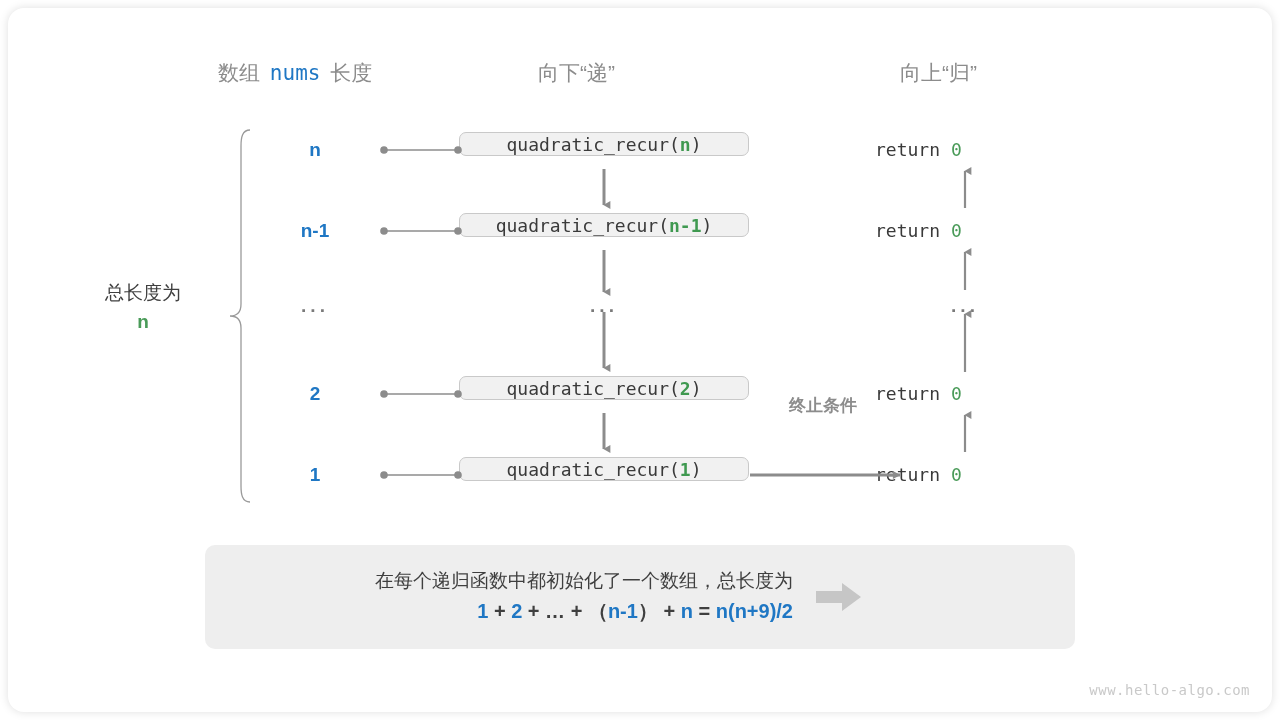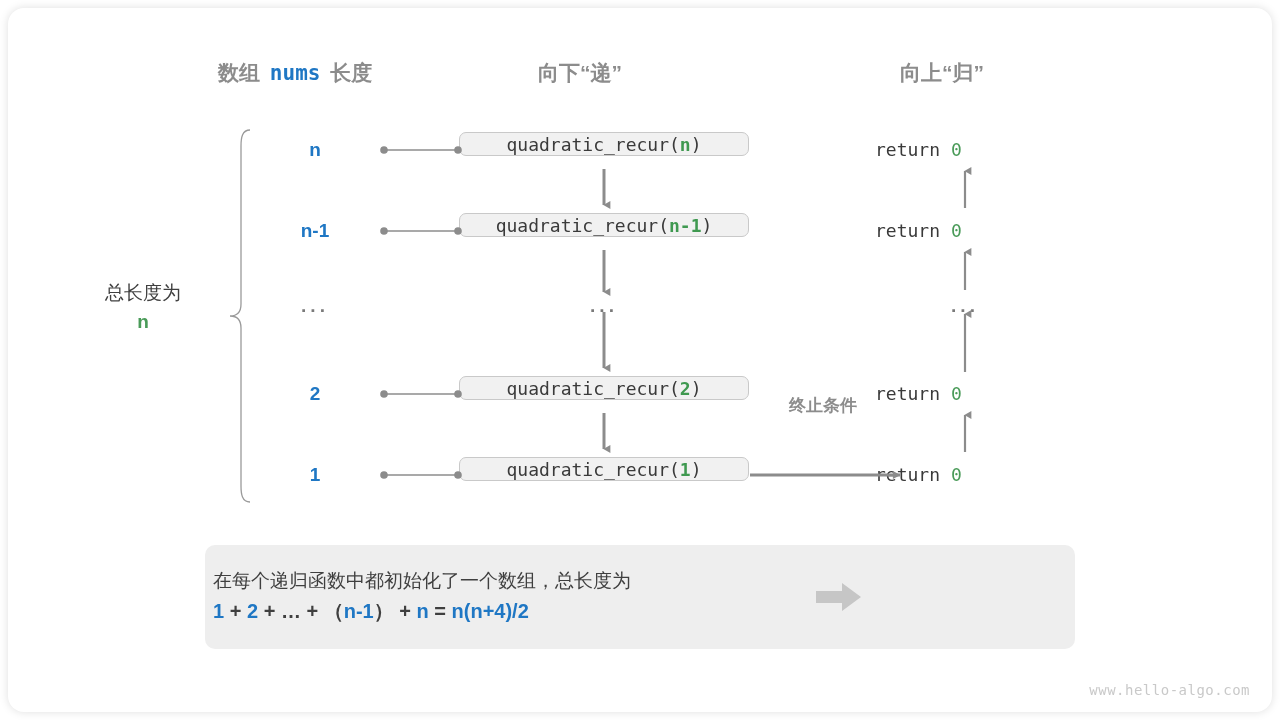--- a/index.html
+++ b/index.html
@@ -32,21 +32,21 @@
   }
 
   .mono {
     font-family: "DejaVu Sans Mono", "Liberation Mono", monospace;
   }
 
   
   .col-header {
     position: absolute;
     font-size: 21px;
-    font-weight: bold;
+    font-weight: normal;
     color: #8c8c8c;
     white-space: nowrap;
   }
   .hdr-blue { color: #1f77c4; }
 
   
   #depth-label {
     position: absolute;
     left: 78px;
     top: 278px;
@@ -153,21 +153,21 @@
     width: 870px;
     height: 104px;
     background: #eeeeee;
     border-radius: 10px;
     display: flex;
     align-items: center;
     box-sizing: border-box;
   }
   #summary-left {
     width: 580px;
-    text-align: left;
+    text-align: right;
     padding-left: 8px;
   }
   #sum-line1 {
     font-size: 19px;
     color: #3f3f3f;
     line-height: 1.5;
     white-space: nowrap;
   }
   #sum-line2 {
     font-size: 20px;
@@ -343,21 +343,21 @@
         <span class="blue">1</span>
         <span>+</span>
         <span class="blue">2</span>
         <span>+</span>
         <span>…</span>
         <span>+</span>
         <span>（</span><span class="blue">n-1</span><span>）</span>
         <span>+</span>
         <span class="blue">n</span>
         <span>=</span>
-        <span class="blue">n(n+4)/2</span>
+        <span class="blue">n(n+9)/2</span>
       </div>
     </div>
 
     <div id="arrow-cell">
       <svg width="46" height="30" viewBox="0 0 46 30">
         <path d="M0,9 L26,9 L26,1 L45,15 L26,29 L26,21 L0,21 Z" fill="#c6c6c6"></path>
       </svg>
     </div>
 
   </div>

